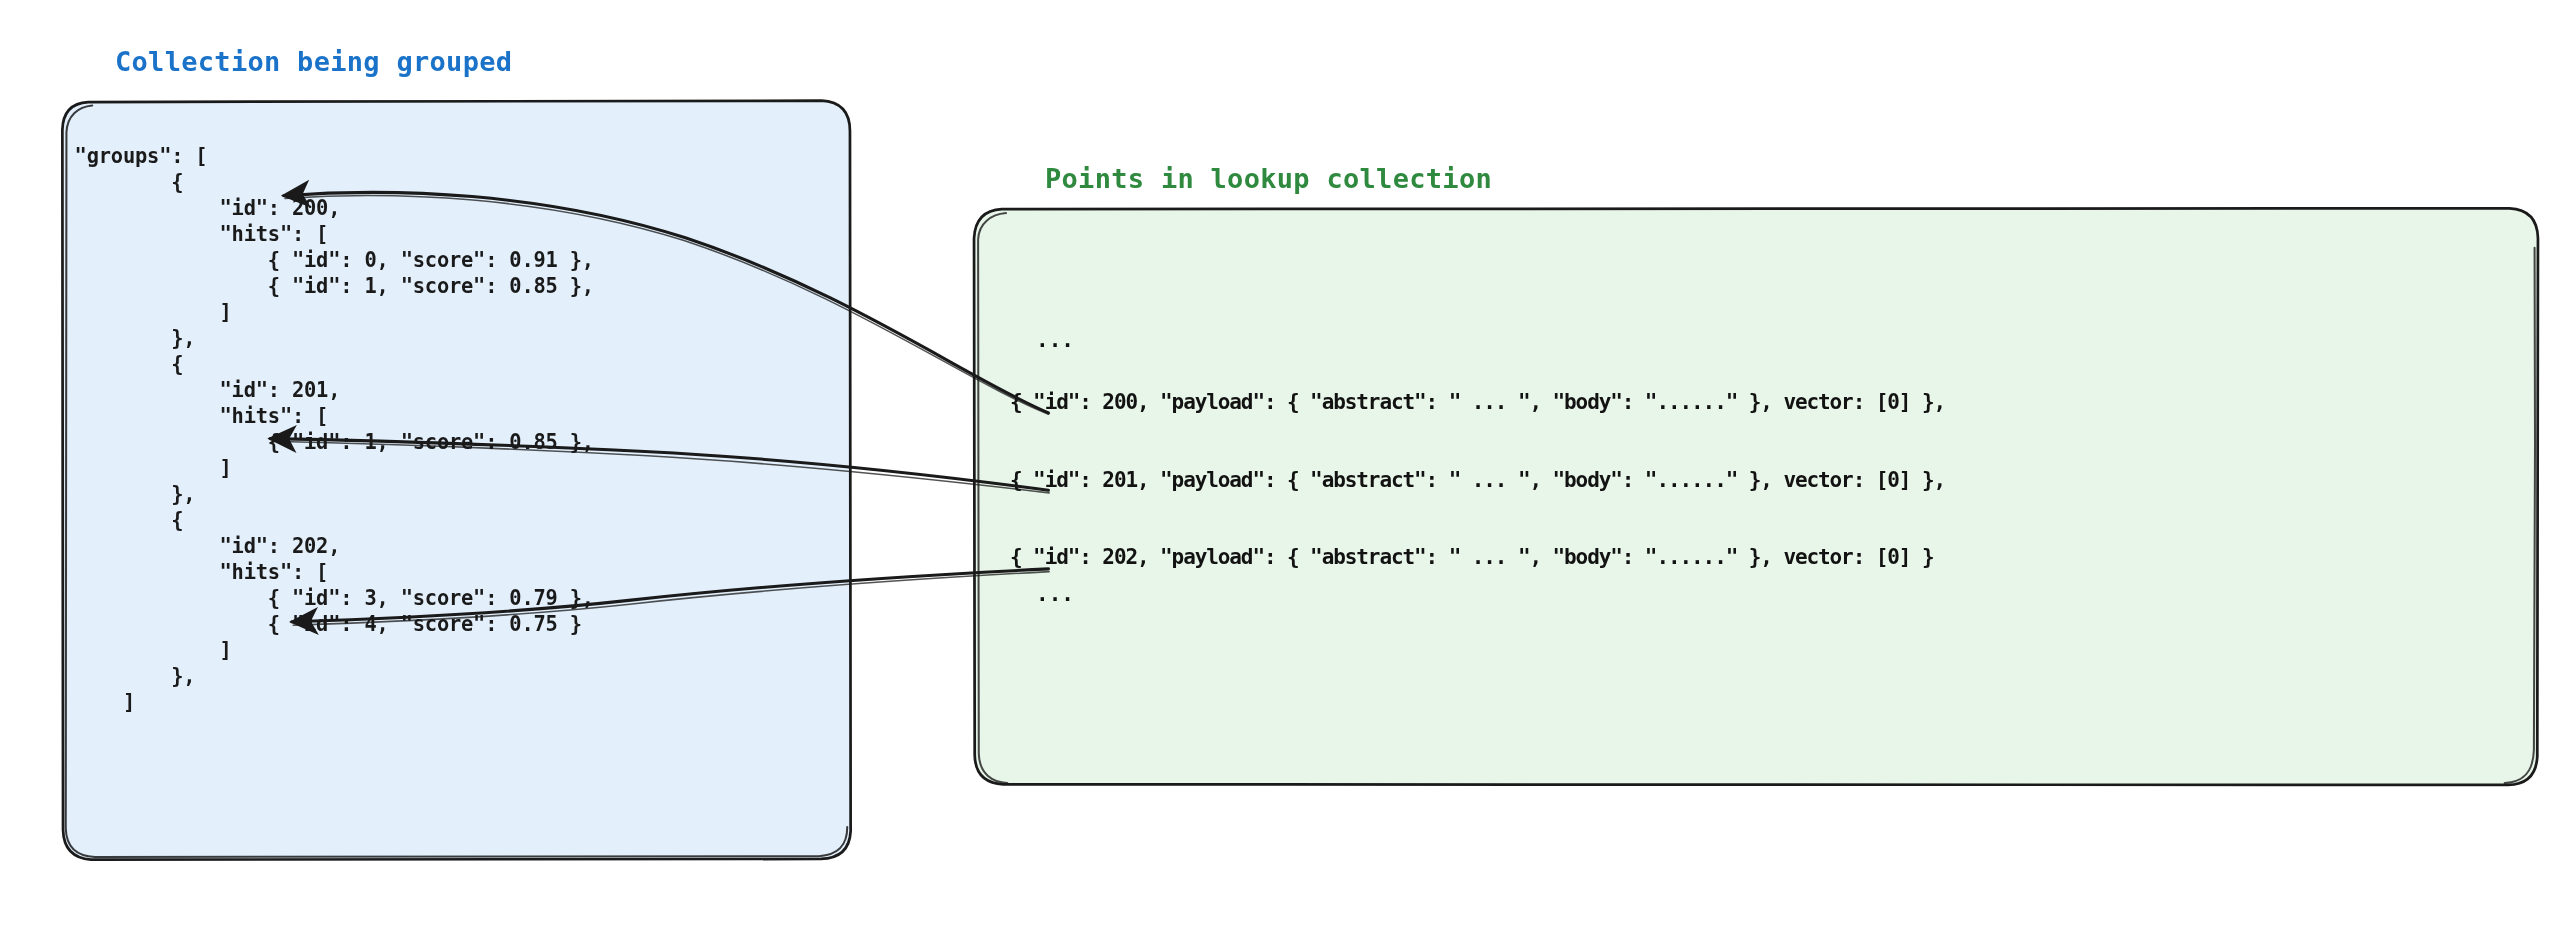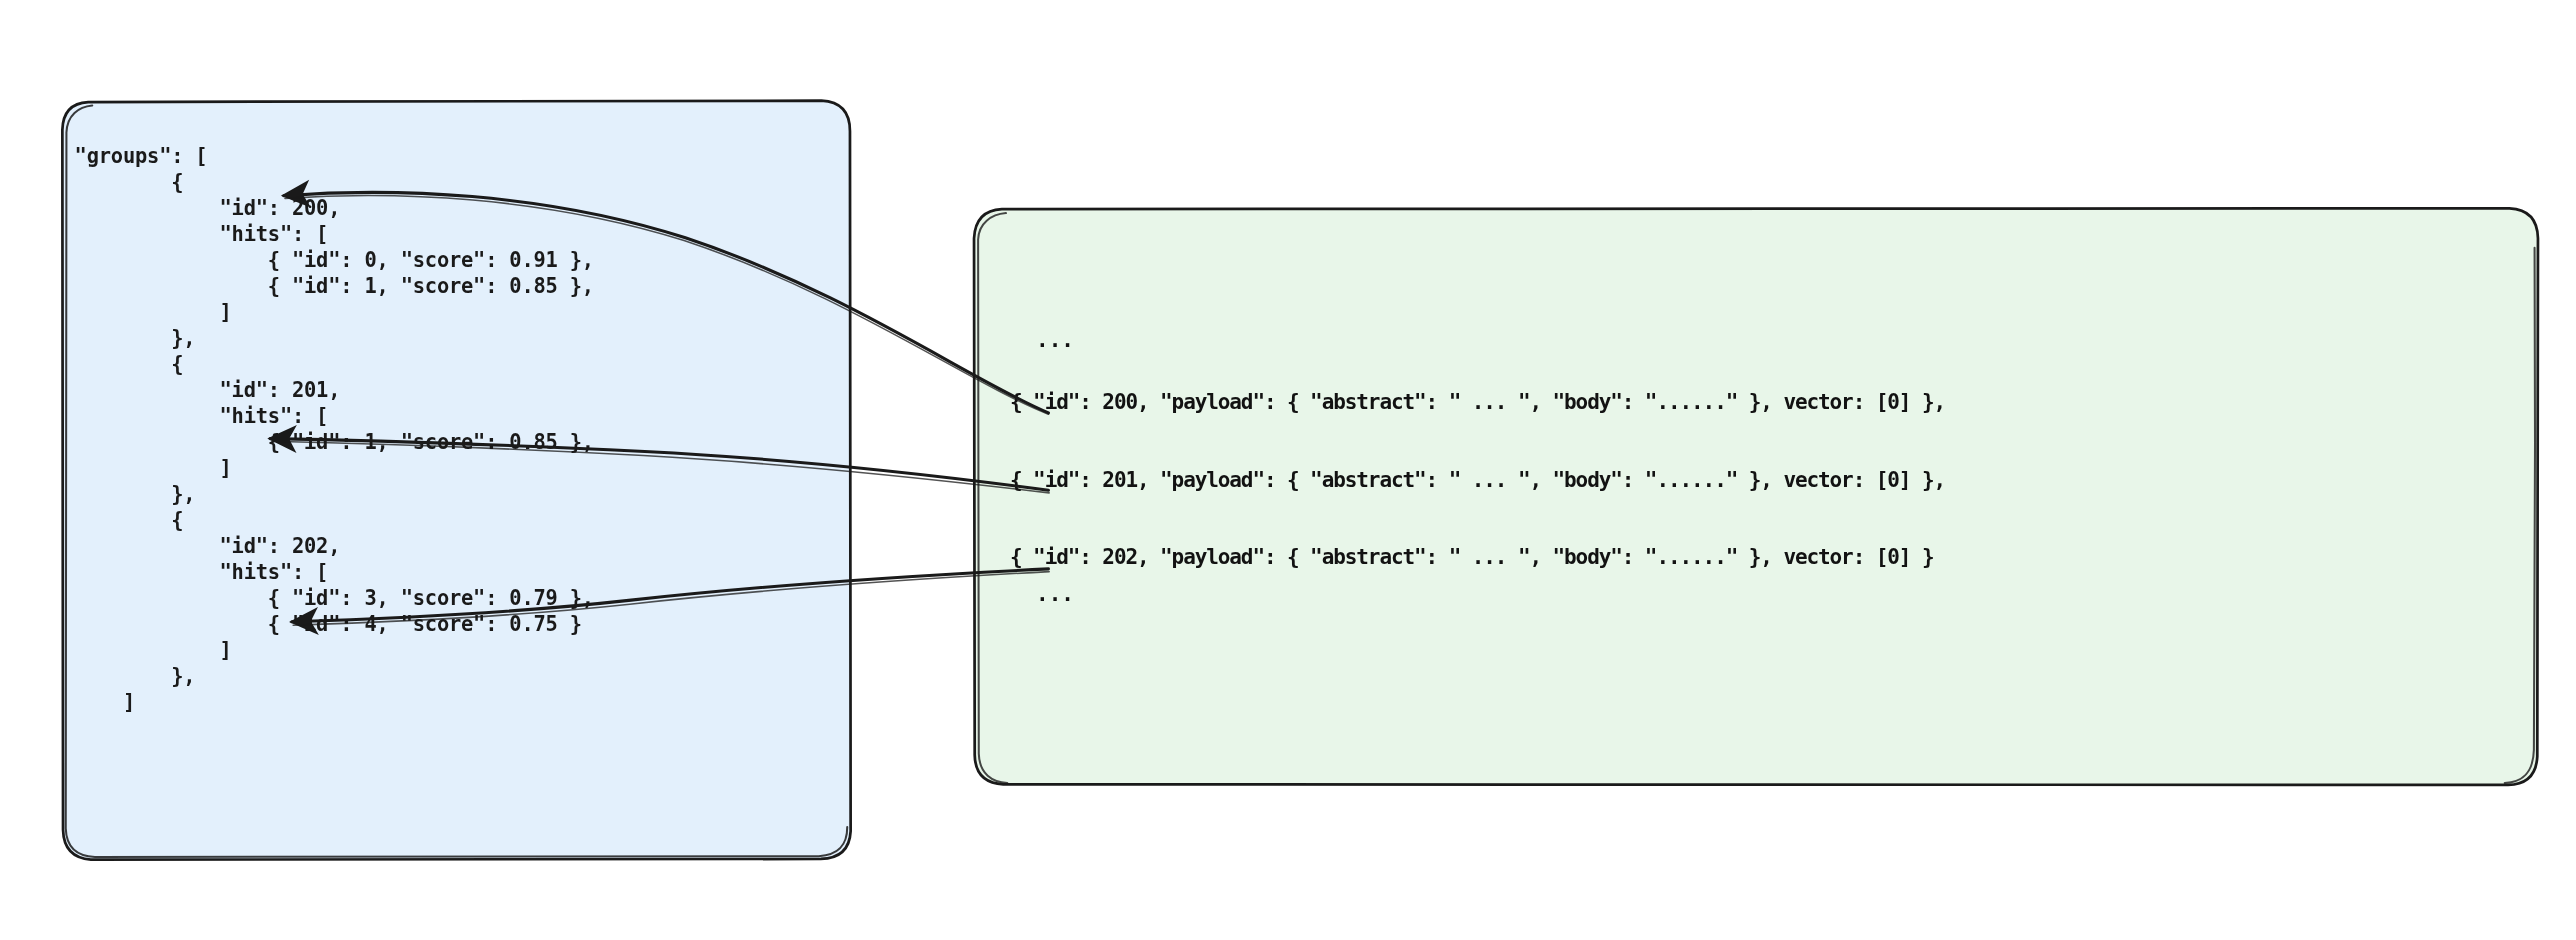--- a/index.html
+++ b/index.html
@@ -114,20 +114,21 @@
     height: 941px;
     pointer-events: none;
     overflow: visible;
   }
 </style>
 </head>
 <body>
 
 <div class="stage">
 
+  <div class="panel-title" id="title-left">Collection being grouped</div>
 
   <div class="hand-box" id="box-left">
     <svg viewBox="0 0 1165 1122" preserveAspectRatio="none">
       <path d="M40,3 L1120,1 Q1162,3 1162,46 L1163,1078 Q1161,1118 1119,1119 L44,1120 Q4,1117 3,1076 L2,44 Q3,5 40,3 Z" fill="#e3f0fc" stroke="#1a1a1a" stroke-width="4" stroke-linejoin="round" stroke-linecap="round"></path>
       <path d="M46,8 C26,10 9,22 8,48 L7,1074 C8,1104 26,1115 50,1116 L1116,1115 C1146,1113 1158,1098 1158,1072" fill="none" stroke="#1a1a1a" stroke-width="3" stroke-linecap="round" opacity="0.85"></path>
     </svg>
     <div class="content">
       <pre class="code-block" id="code-left">"groups": [
         {
             "id": 200,
@@ -146,20 +147,21 @@
             "id": 202,
             "hits": [
                 { "id": 3, "score": 0.79 },
                 { "id": 4, "score": 0.75 }
             ]
         },
     ]</pre>
     </div>
   </div>
 
+  <div class="panel-title" id="title-right">Points in lookup collection</div>
 
   <div class="hand-box" id="box-right">
     <svg viewBox="0 0 2310 855" preserveAspectRatio="none">
       <path d="M44,3 L2265,2 Q2306,4 2307,46 L2306,810 Q2304,851 2263,852 L46,851 Q5,849 4,808 L3,46 Q5,5 44,3 Z" fill="#e8f6e9" stroke="#1a1a1a" stroke-width="4" stroke-linejoin="round" stroke-linecap="round"></path>
       <path d="M50,9 C28,11 10,24 9,48 L10,806 C11,836 30,848 52,849" fill="none" stroke="#1a1a1a" stroke-width="3" stroke-linecap="round" opacity="0.8"></path>
       <path d="M2302,60 C2303,300 2303,600 2301,800 C2300,836 2283,848 2258,849" fill="none" stroke="#1a1a1a" stroke-width="3" stroke-linecap="round" opacity="0.8"></path>
     </svg>
     <div class="content">
       <div class="green-ellipsis" id="ell-top" style="top: 121px;">...</div>
 

